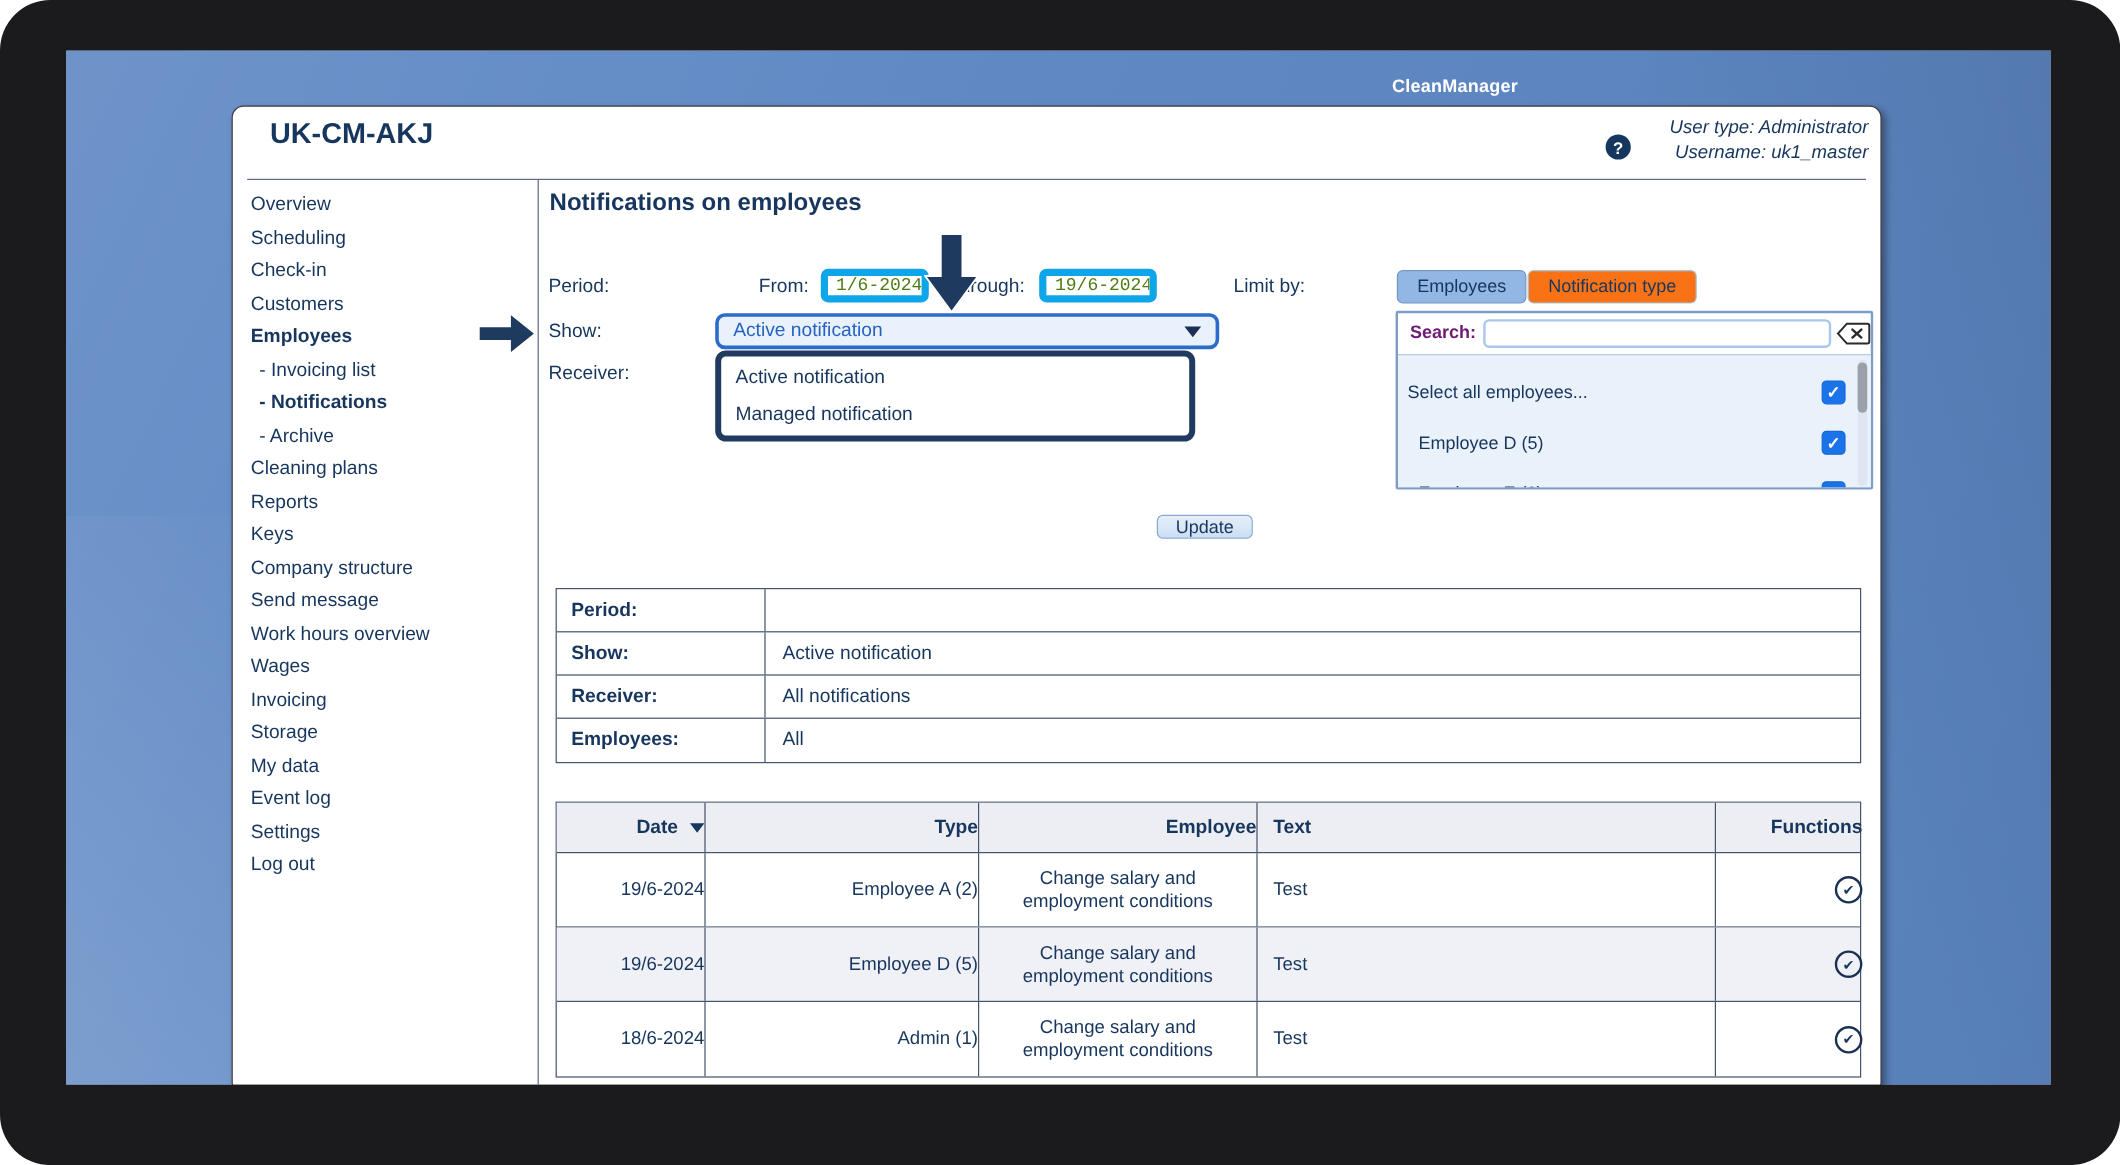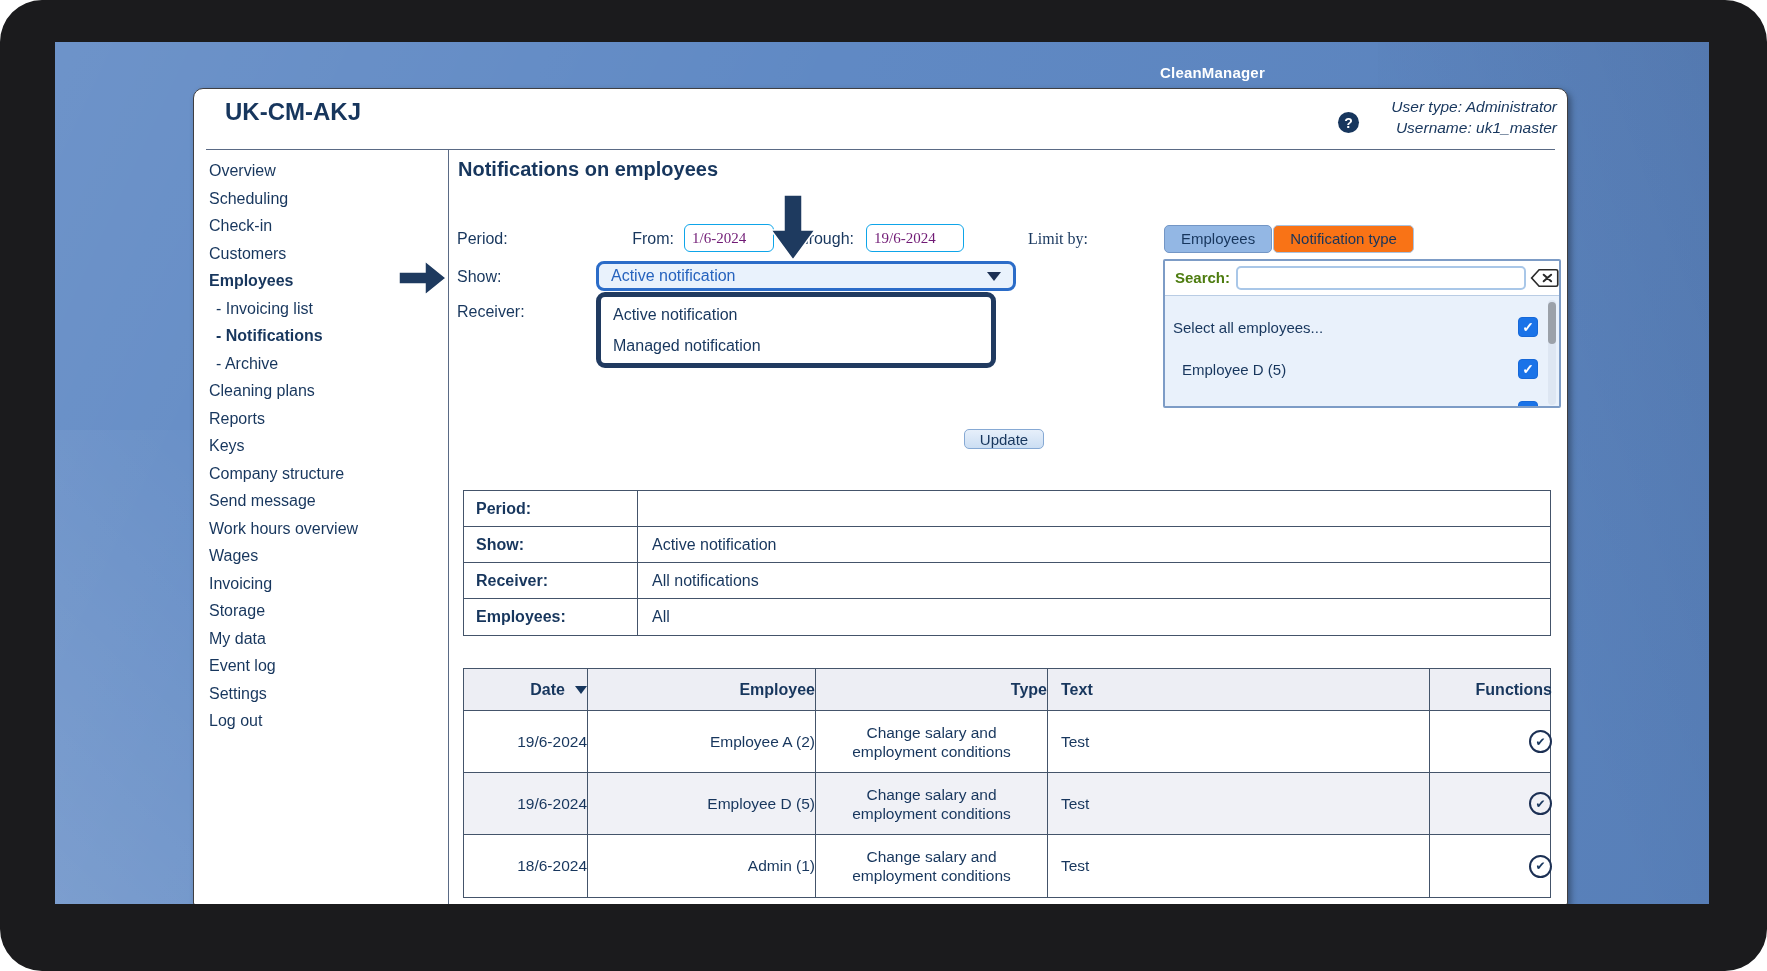--- a/index.html
+++ b/index.html
@@ -40,22 +40,22 @@
   .sidebar { position:absolute; left:15px; top:68px; width:232px; }
   .side-item { height:27.5px; line-height:27.5px; font-size:16px; color:#17365d; cursor:pointer; white-space:nowrap; }
   .side-item.sub { padding-left:7px; }
   .side-item.bold { font-weight:bold; }
 
   .main-title { position:absolute; left:264px; top:69px; font-size:20px; font-weight:bold; color:#17365d; }
 
   
   .flabel { position:absolute; font-size:16px; color:#17365d; line-height:28px; height:28px; }
 
-  .date-input { position:absolute; top:135px; height:28px; border:1px solid #0ea5e9; border-radius:6px;
-                font-family:Liberation Serif, serif; font-size:15px; color:#701a75; padding-left:7px;
+  .date-input { position:absolute; top:135px; height:28px; border:6px solid #0ea5e9; border-radius:6px;
+                font-family:Liberation Mono, monospace; font-size:15px; color:#4d7c0f; padding-left:7px;
                 background:#fff; outline:none; }
 
   
   .tabs { position:absolute; left:970px; top:136px; display:flex; gap:1px; }
   .tab { height:28px; line-height:26px; font-size:15px; color:#17365d; padding:0 16px;
          border:1px solid #a9c3e0; border-radius:5px; background:#f97316; cursor:pointer; }
   .tab.selected { background:#93b7e4; border-color:#7396c5; }
 
   
   .select { position:absolute; left:402px; top:172px; width:420px; height:30px; background:#e9f2fc;
@@ -68,21 +68,21 @@
              border:5px solid #203a60; border-radius:9px; padding:2px 0; }
   .dd-option { height:31px; line-height:31px; padding-left:12px; font-size:16px; color:#17365d; cursor:pointer; }
 
   
   .arrow-down { position:absolute; left:576px; top:105px; z-index:10; }
   .arrow-right { position:absolute; left:204px; top:170px; z-index:10; }
 
   
   .panel { position:absolute; left:969px; top:170px; width:398px; height:149px; background:#fff;
            border:2px solid #7d9cc6; border-radius:2px; }
-  .search-label { position:absolute; left:10px; top:0; line-height:33px; font-size:15px; font-weight:bold; color:#4d7c0f; }
+  .search-label { position:absolute; left:10px; top:0; line-height:33px; font-size:15px; font-weight:bold; color:#701a75; }
   .search-input { position:absolute; left:71px; top:5px; width:290px; height:24px; border:2px solid #a9c7e8;
                   border-radius:5px; background:#fff; outline:none; font-family:"Liberation Sans",sans-serif;
                   font-size:14px; color:#17365d; padding-left:6px; }
   .clear-btn { position:absolute; left:365px; top:7px; width:29px; height:20px; cursor:pointer; }
   .emp-list { position:absolute; left:0; right:0; top:34px; bottom:0; background:#e9f1fb;
               border-top:1px solid #b9cce4; overflow:hidden; padding-top:5px; }
   .emp-row { position:relative; height:30px; }
   .emp-label { line-height:30px; padding-left:8px; font-size:15px; color:#17365d;margin-top:12px; }
   .emp-row.indent .emp-label { padding-left:17px; }
   .emp-check { position:absolute; right:21px; top:4px; width:20px; height:20px; background:#1a73e8;
@@ -163,21 +163,21 @@
         <div class="side-item">Log out</div>
       </div>
 
     <div class="main-title">Notifications on employees</div>
 
     <div class="flabel" style="left:263px; top:136px;">Period:</div>
     <div class="flabel" style="left:380px; top:136px; width:100px; text-align:right;">From:</div>
     <input class="date-input" style="left: 490px; width: 90px;" value="1/6-2024">
     <div class="flabel" style="left:590px; top:136px; width:70px; text-align:right;">through:</div>
     <input class="date-input" style="left: 672px; width: 98px;" value="19/6-2024">
-    <div class="flabel" style="left:834px; top:136px;font-family:Liberation Serif, serif;">Limit by:</div>
+    <div class="flabel" style="left:834px; top:136px;">Limit by:</div>
     <div class="tabs" id="limit-tabs">
         <div class="tab selected">Employees</div>
         <div class="tab">Notification type</div>
       </div>
 
     <div class="flabel" style="left:263px; top:173px; line-height:30px;">Show:</div>
     <div class="select">
       <span class="sel-text">Active notification</span>
       <span class="caret"></span>
     </div>
@@ -247,22 +247,22 @@
         </div>
         <div class="sum-row">
           <div class="sum-label">Employees:</div>
           <div class="sum-value">All</div>
         </div>
       </div>
 
     <div class="dtable" id="data-table">
         <div class="t-head">
           <div class="cell">Date<span class="sort-caret"></span></div>
+          <div class="cell">Type</div>
           <div class="cell">Employee</div>
-          <div class="cell">Type</div>
           <div class="cell text-cell">Text</div>
           <div class="cell">Functions</div>
         </div>
         <div class="t-row">
           <div class="cell">19/6-2024</div>
           <div class="cell">Employee A (2)</div>
           <div class="cell type-cell">Change salary and employment conditions</div>
           <div class="cell text-cell">Test</div>
           <div class="cell">
             <div class="fn-icon">✔</div>

